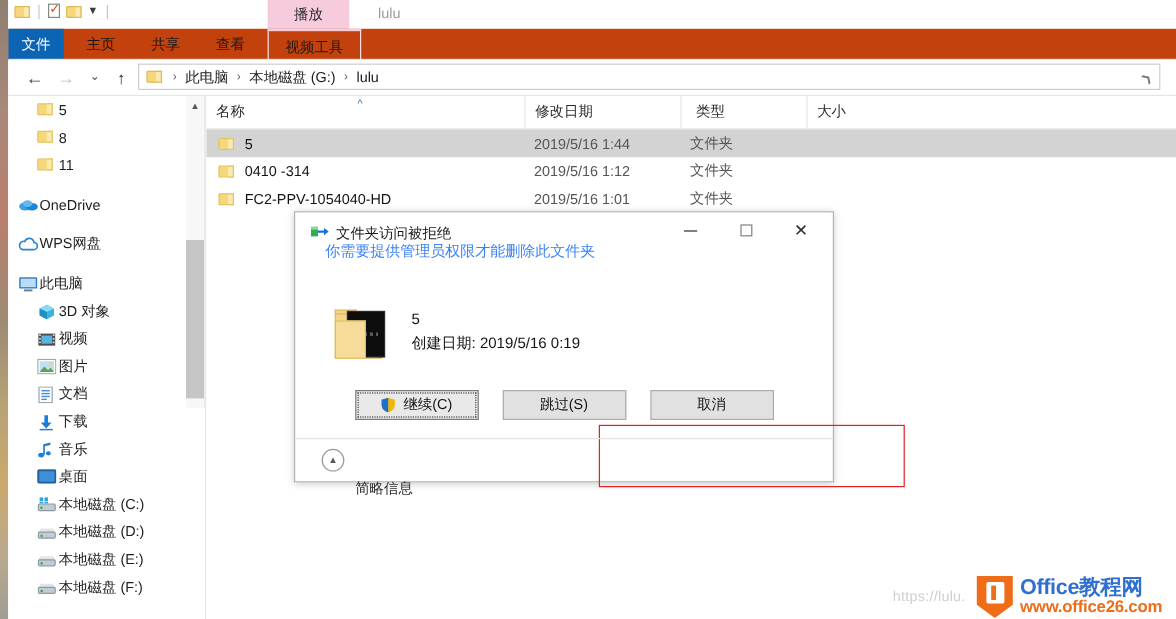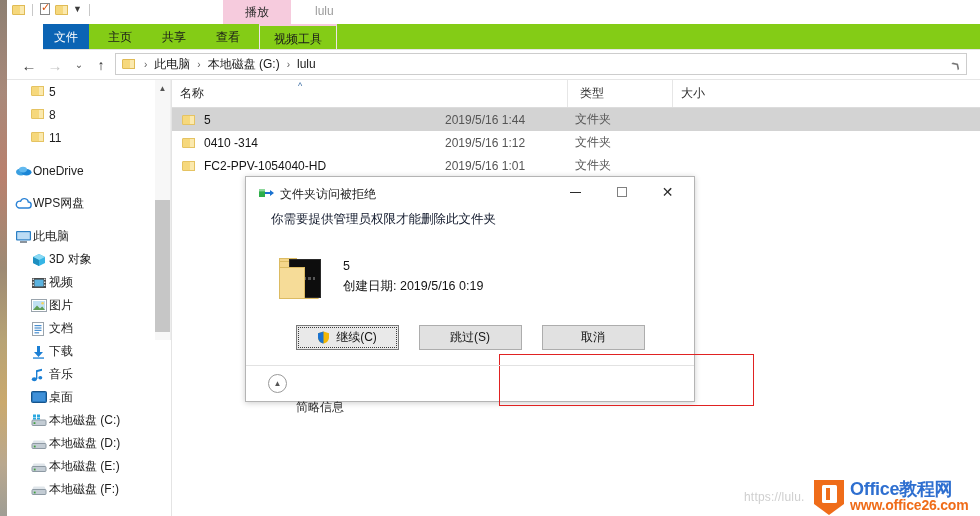--- a/index.html
+++ b/index.html
@@ -31,21 +31,21 @@
   .prop-ico:before{content:"";position:absolute;left:1px;top:0;width:10px;height:12px;background:#fff;border:1px solid #888;box-sizing:border-box;}
   .prop-ico:after{content:"✓";position:absolute;left:2px;top:-2px;font-size:11px;color:#d9500a;font-weight:bold;}
   .qat-caret{font-size:9px;color:#3a3a3a;line-height:1;padding:0 1px;}
   .win-title{position:absolute;left:308px;top:4px;font-size:12px;color:#9b9b9b;}
 
   
   .ctx-tab{position:absolute;left:216px;top:0;width:68px;height:24px;background:#f6cbdd;
      display:flex;align-items:center;justify-content:center;font-size:12px;color:#2b2b2b;}
 
   
-  .tabstrip{position:relative;height:26px;background:#84cc16;margin-left:36px;}
+  .tabstrip{position:relative;height:26px;background:#c2410c;}
   .tab{position:absolute;top:0;height:26px;display:flex;align-items:center;justify-content:center;
      font-size:12px;color:#1a1a1a;cursor:default;}
   .tab.file{left:0;width:46px;background:#0b64b4;color:#fff;}
   .tab.t1{left:56px;width:42px;}
   .tab.t2{left:110px;width:42px;}
   .tab.t3{left:164px;width:42px;}
   .tab.ctx{left:216px;width:76px;border-top:2px solid #f6cbdd;border-left:1px solid #f0e2e8;border-right:1px solid #f0e2e8;}
   .tabstrip-rule{position:absolute;left:0;top:25px;width:973px;height:1px;background:#e4e4e4;}
 
   
@@ -104,21 +104,21 @@
   .dlg-icon{position:absolute;left:13px;top:11px;width:15px;height:12px;}
   .dlg-caption{position:absolute;left:34px;top:9px;font-size:12px;color:#1a1a1a;}
   .dlg-btn{position:absolute;top:0;width:45px;height:30px;display:flex;align-items:center;justify-content:center;
      font-size:12px;color:#2b2b2b;}
   .dlg-btn.min{right:96px;}
   .dlg-btn.max{right:50px;}
   .dlg-btn.close{right:4px;font-size:14px;}
   .dlg-min-glyph{display:block;width:11px;height:1px;background:#2b2b2b;}
   .dlg-max-glyph{display:block;width:10px;height:10px;border:1px solid #808080;box-sizing:border-box;}
 
-  .dlg-msg{position:absolute;left:25px;top:34px;font-size:12.5px;color:#0f172a;}
+  .dlg-msg{position:absolute;left:25px;top:24px;font-size:12.5px;color:#3b82f6;}
   .redbox{position:absolute;left:8px;top:-3px;width:253px;height:50px;border:1px solid #e02222;pointer-events:none;}
 
   .dlg-item{position:absolute;left:33px;top:76px;display:flex;align-items:flex-start;gap:16px;}
   .thumb-folder{position:relative;width:48px;height:46px;}
   .thumb-folder .tf-back{position:absolute;left:0;bottom:0;width:40px;height:38px;background:#f4d68b;border:1px solid #dcbb62;box-sizing:border-box;border-radius:1px 3px 1px 1px;}
   .thumb-folder .tf-tab{position:absolute;left:0;top:5px;width:18px;height:6px;background:#f4d68b;border:1px solid #dcbb62;border-bottom:none;box-sizing:border-box;}
   .thumb-folder .tf-img{position:absolute;left:11px;top:7px;width:30px;height:37px;background:#0d0d0d;box-shadow:0 0 0 1px #2a2a2a;}
   .thumb-folder .tf-img:after{content:"";position:absolute;left:3px;top:17px;width:22px;height:3px;
      background:repeating-linear-gradient(90deg,#6a6a6a 0 3px,transparent 3px 5px);opacity:.8;}
   .thumb-folder .tf-front{position:absolute;left:0;bottom:0;width:26px;height:32px;background:#f6dc98;border:1px solid #dcbb62;box-sizing:border-box;}
@@ -344,20 +344,21 @@
         <div class="thumb"></div>
       </div>
       <div class="navpane-divider"></div>
 
       <div class="filelist">
         <div class="colhead">
           <div class="col" style="left:0;width:265px;">
             <span>名称</span>
             <span class="sortmark" style="left:126px;">^</span>
           </div>
+          <div class="col" style="left:265px;width:130px;">修改日期</div>
           <div class="col" style="left:395px;width:105px;padding-left:12px;">类型</div>
           <div class="col" style="left:500px;width:90px;">大小</div>
         </div>
         <div id="rows">
             <div class="row sel">
               <span class="cname">
                 <span class="nav-folder"></span>
                 <span>5</span>
               </span>
               <span class="cdate" style="left:273px;">2019/5/16 1:44</span>

